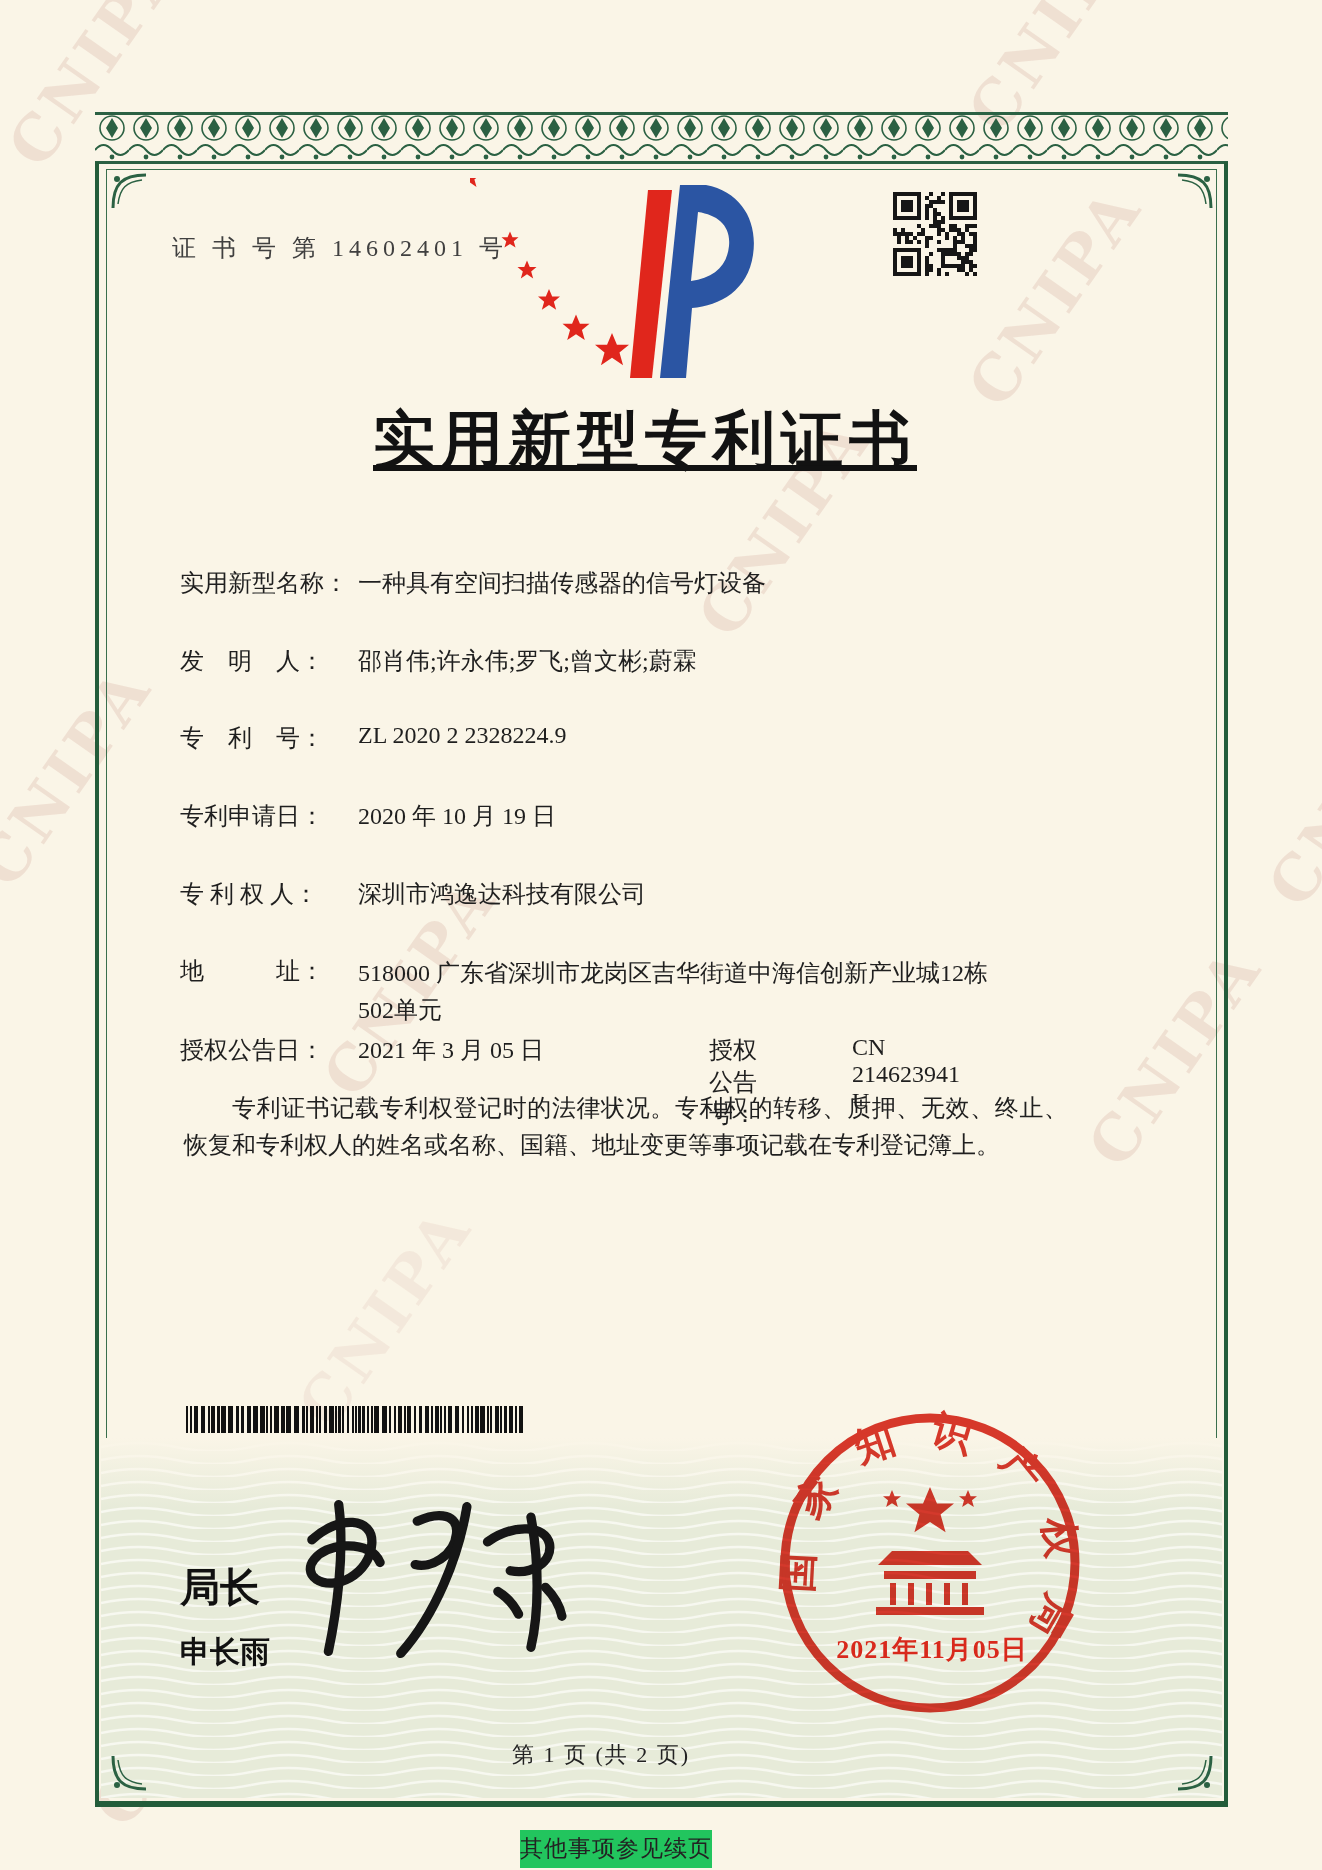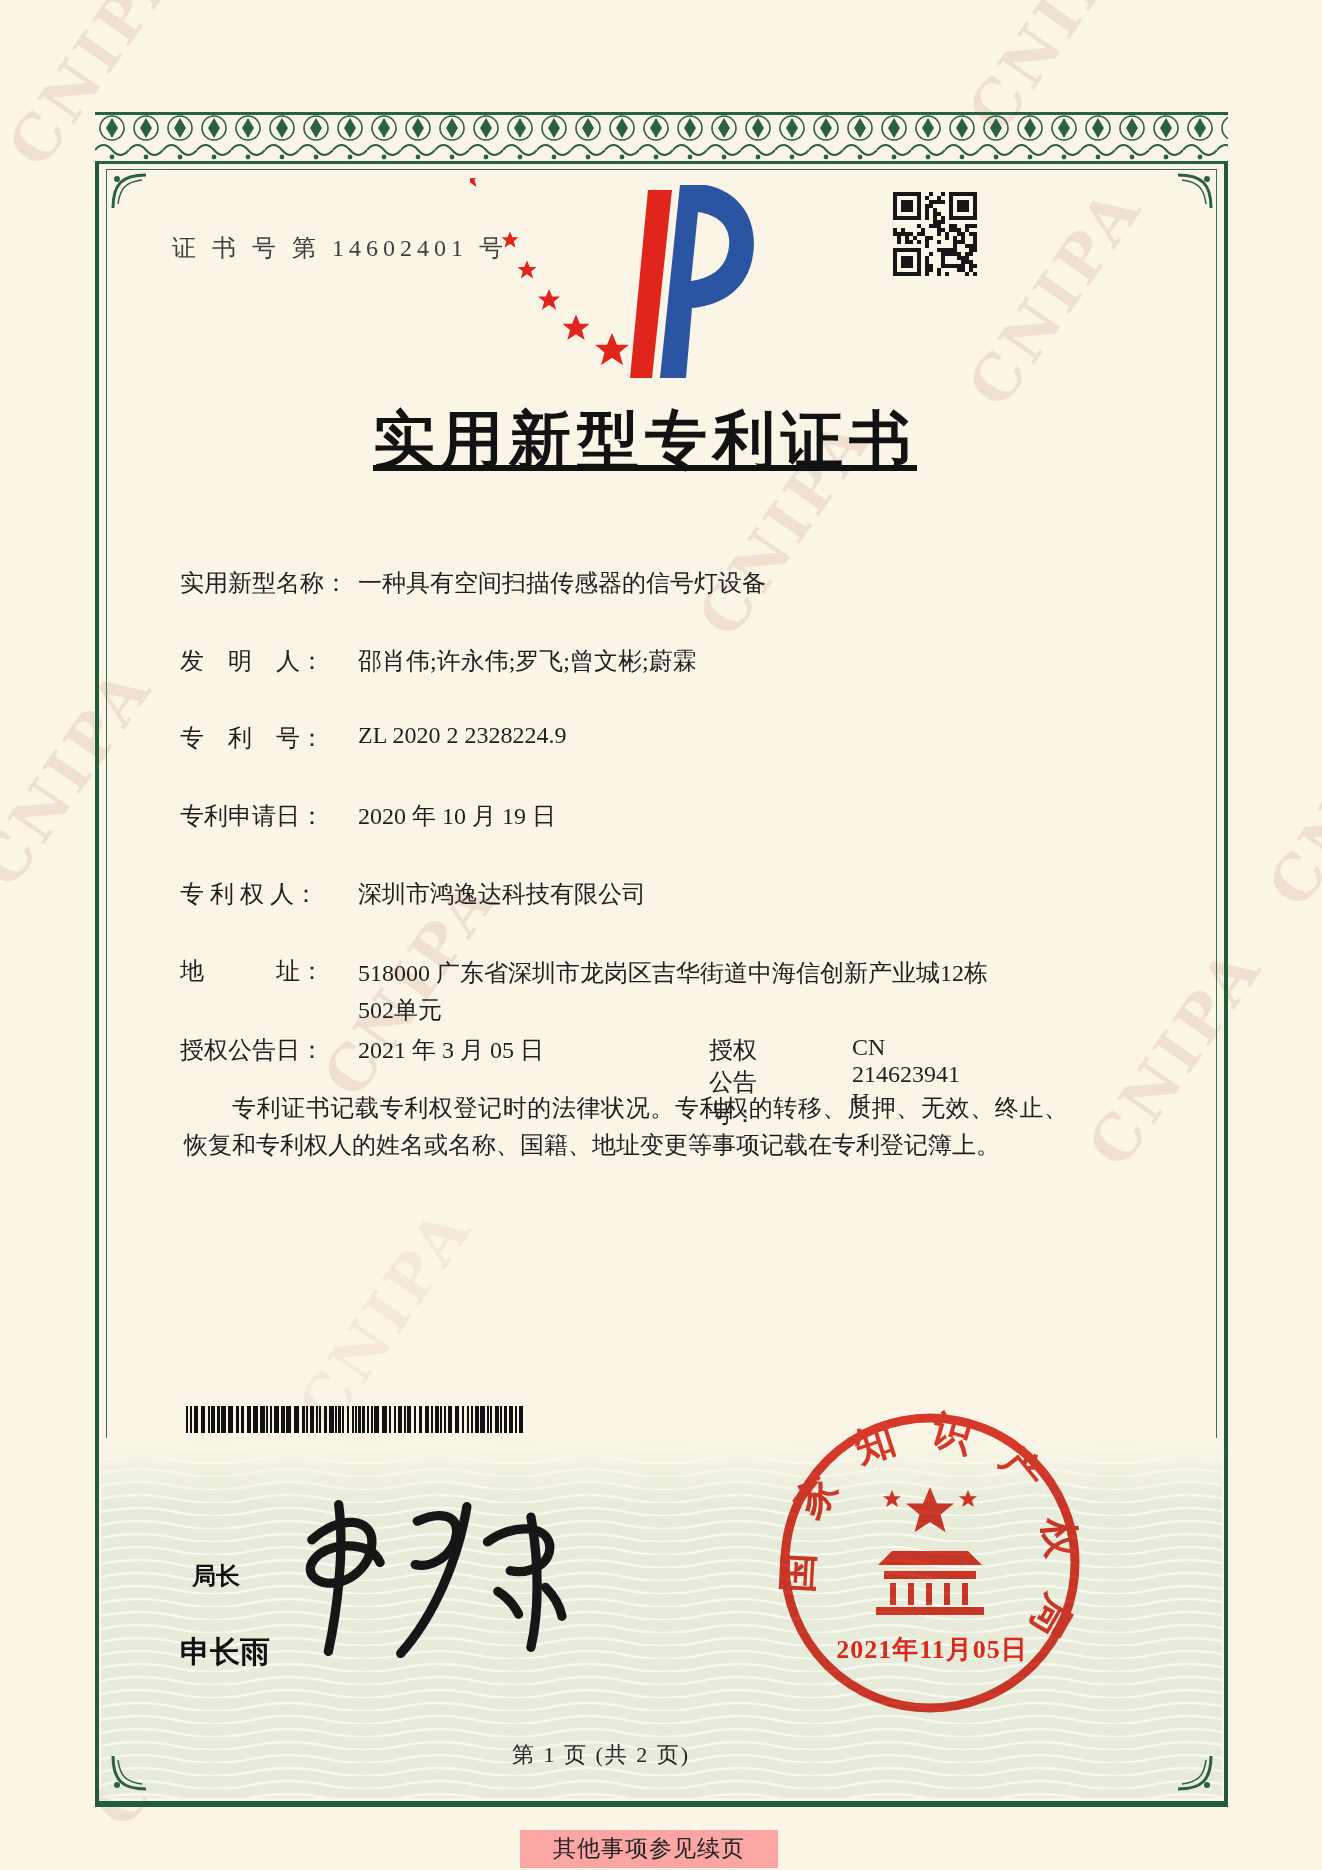--- a/index.html
+++ b/index.html
@@ -46,32 +46,32 @@
   .fvalue{position:absolute;left:358px;white-space:pre;}
   .fvalue.wrap{white-space:normal;width:632px;line-height:37px;word-break:break-all;}
   .flabel2{position:absolute;left:677px;margin-left:32px;}
   .fvalue2{position:absolute;left:852px;}
   
   .paras{left:184px;top:1090px;width:884px;z-index:2;font-size:24px;line-height:37px;text-align:justify;}
   .paras p{margin:0 0 16px 0;text-indent:48px;}
   
   .barcode{left:186px;top:1406px;width:341px;height:27px;z-index:2;}
   .sig-title{left:180px;top:1560px;font-family:"Liberation Sans","DejaVu Sans",sans-serif;
-    font-weight:bold;font-size:24px;z-index:3;color:#111;margin-left:12px;}
+    font-weight:bold;font-size:40px;z-index:3;color:#111;}
   .sig-name{left:180px;top:1632px;font-family:"Liberation Sans","DejaVu Sans",sans-serif;
     font-weight:bold;font-size:30px;z-index:3;color:#111;}
   .signature{left:285px;top:1478px;width:310px;height:200px;z-index:3;}
   .seal{left:772px;top:1405px;width:316px;height:316px;z-index:4;opacity:.92;mix-blend-mode:multiply;}
   .seal-date{
     left:812px;top:1632px;width:240px;text-align:center;z-index:5;
     color:#d8291c;font-size:26px;font-weight:bold;letter-spacing:1px;
   }
   .page-ind{left:512px;top:1740px;font-size:22px;letter-spacing:2px;z-index:3;color:#222;}
   .cont-note{
-    left:520px;top:1830px;width:258px;height:38px;background:#fca5a5;z-index:3;
+    left:520px;top:1830px;width:192px;height:38px;background:#22c55e;z-index:3;
     text-align:center;font-size:23px;line-height:38px;letter-spacing:1px;color:#222;
   }
 </style>
 </head>
 <body>
 
 <span class="wm" style="left:-30px;top:20px;">CNIPA</span>
 <span class="wm" style="left:930px;top:-15px;">CNIPA</span>
 <span class="wm" style="left:930px;top:260px;">CNIPA</span>
 <span class="wm" style="left:660px;top:490px;">CNIPA</span>

